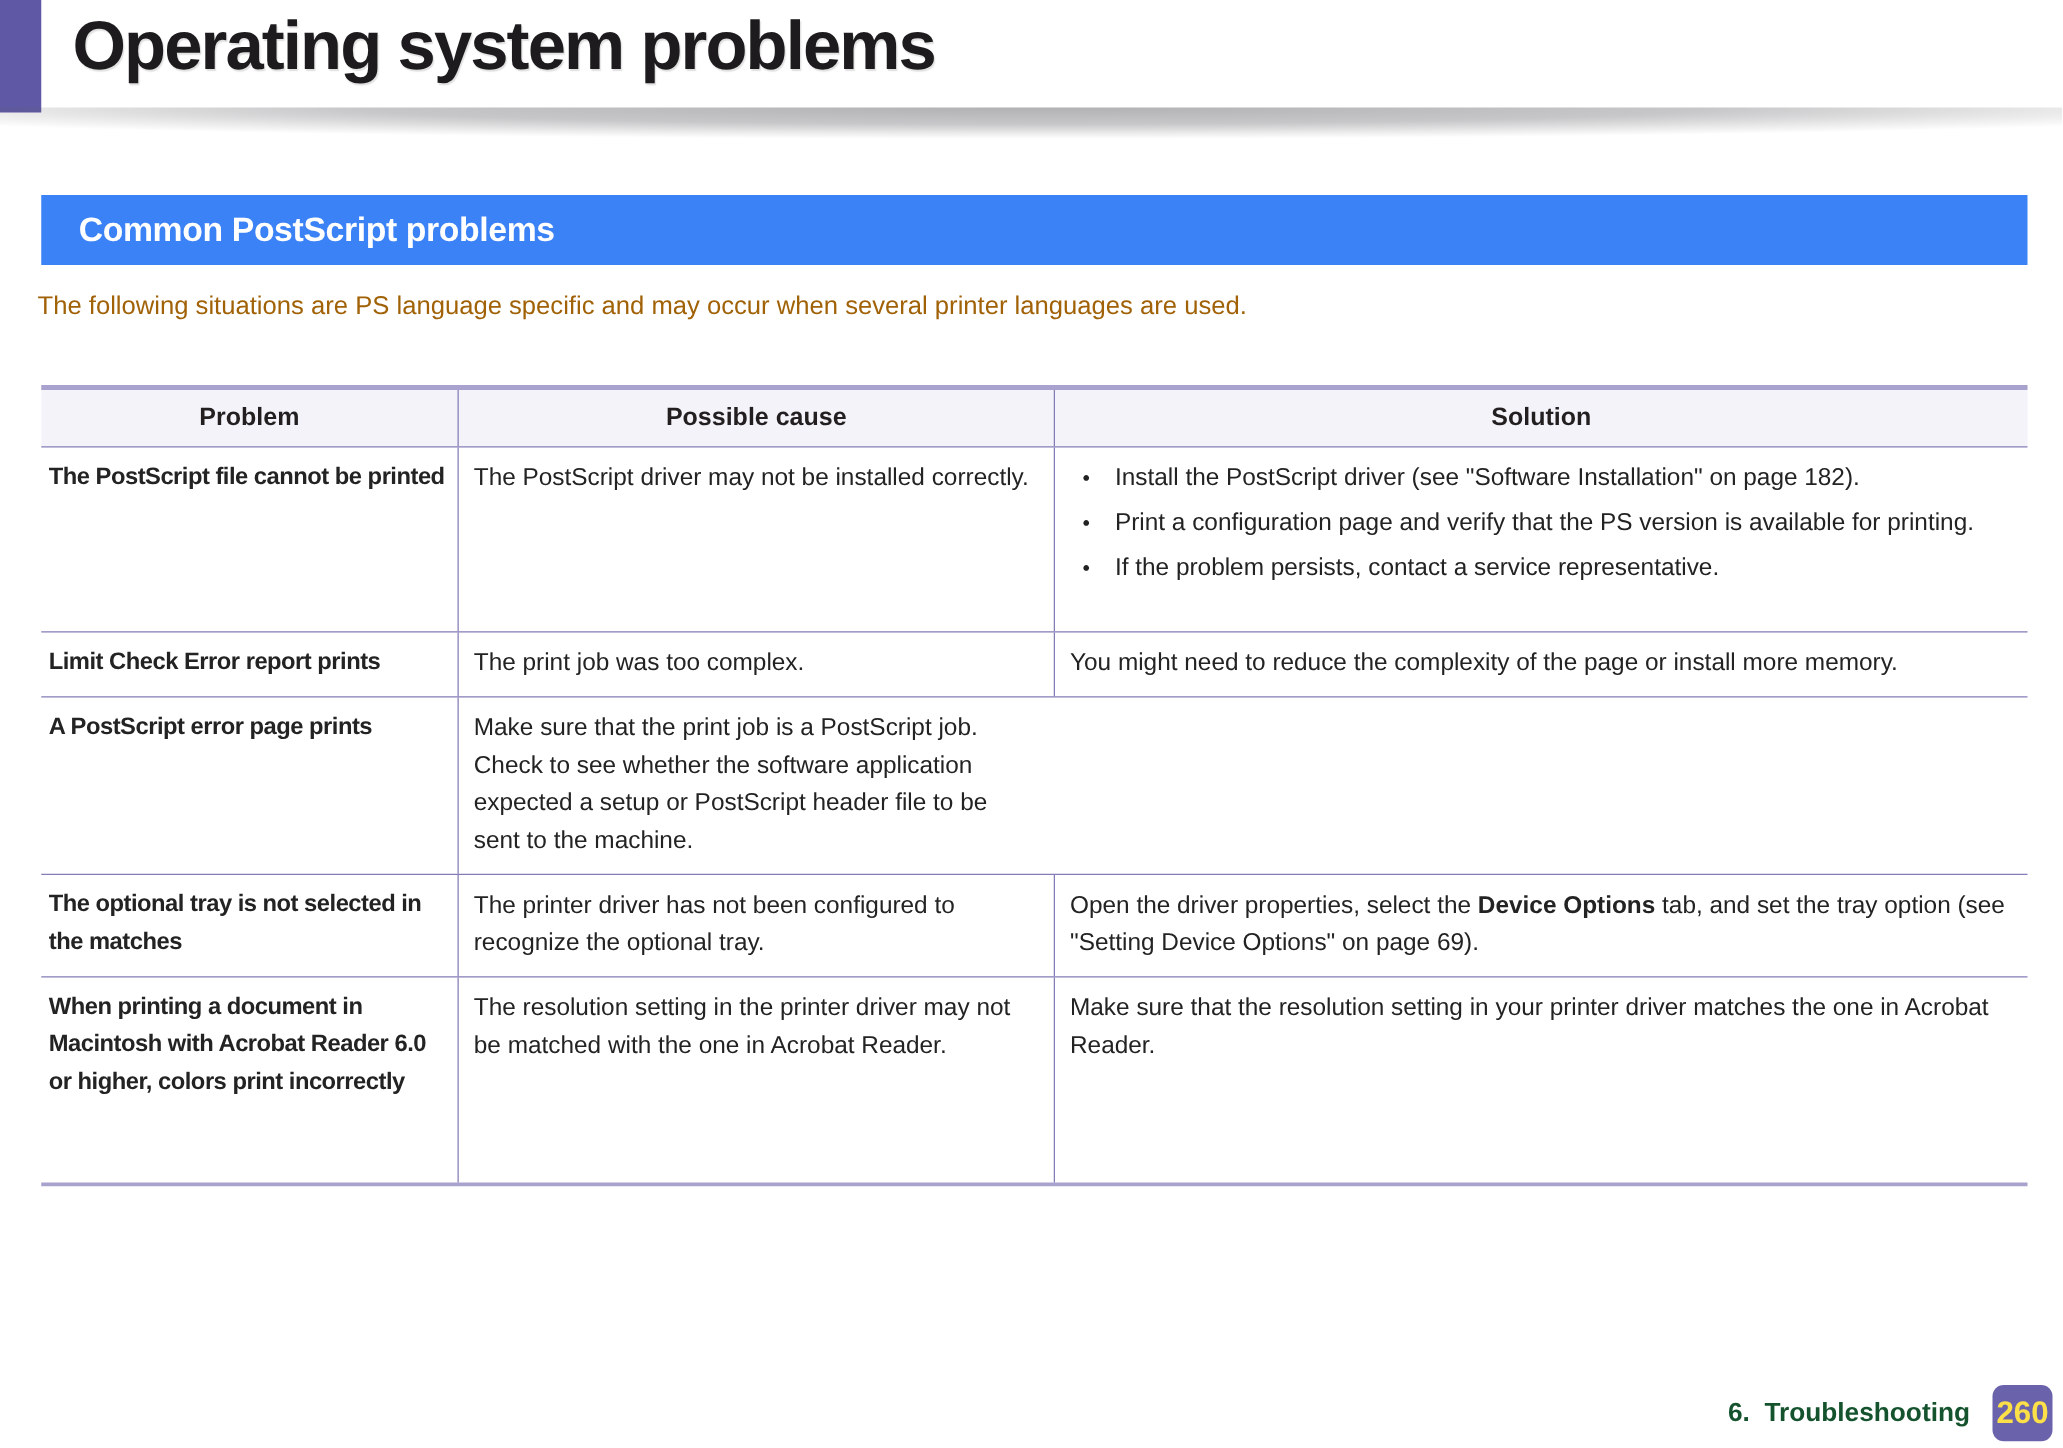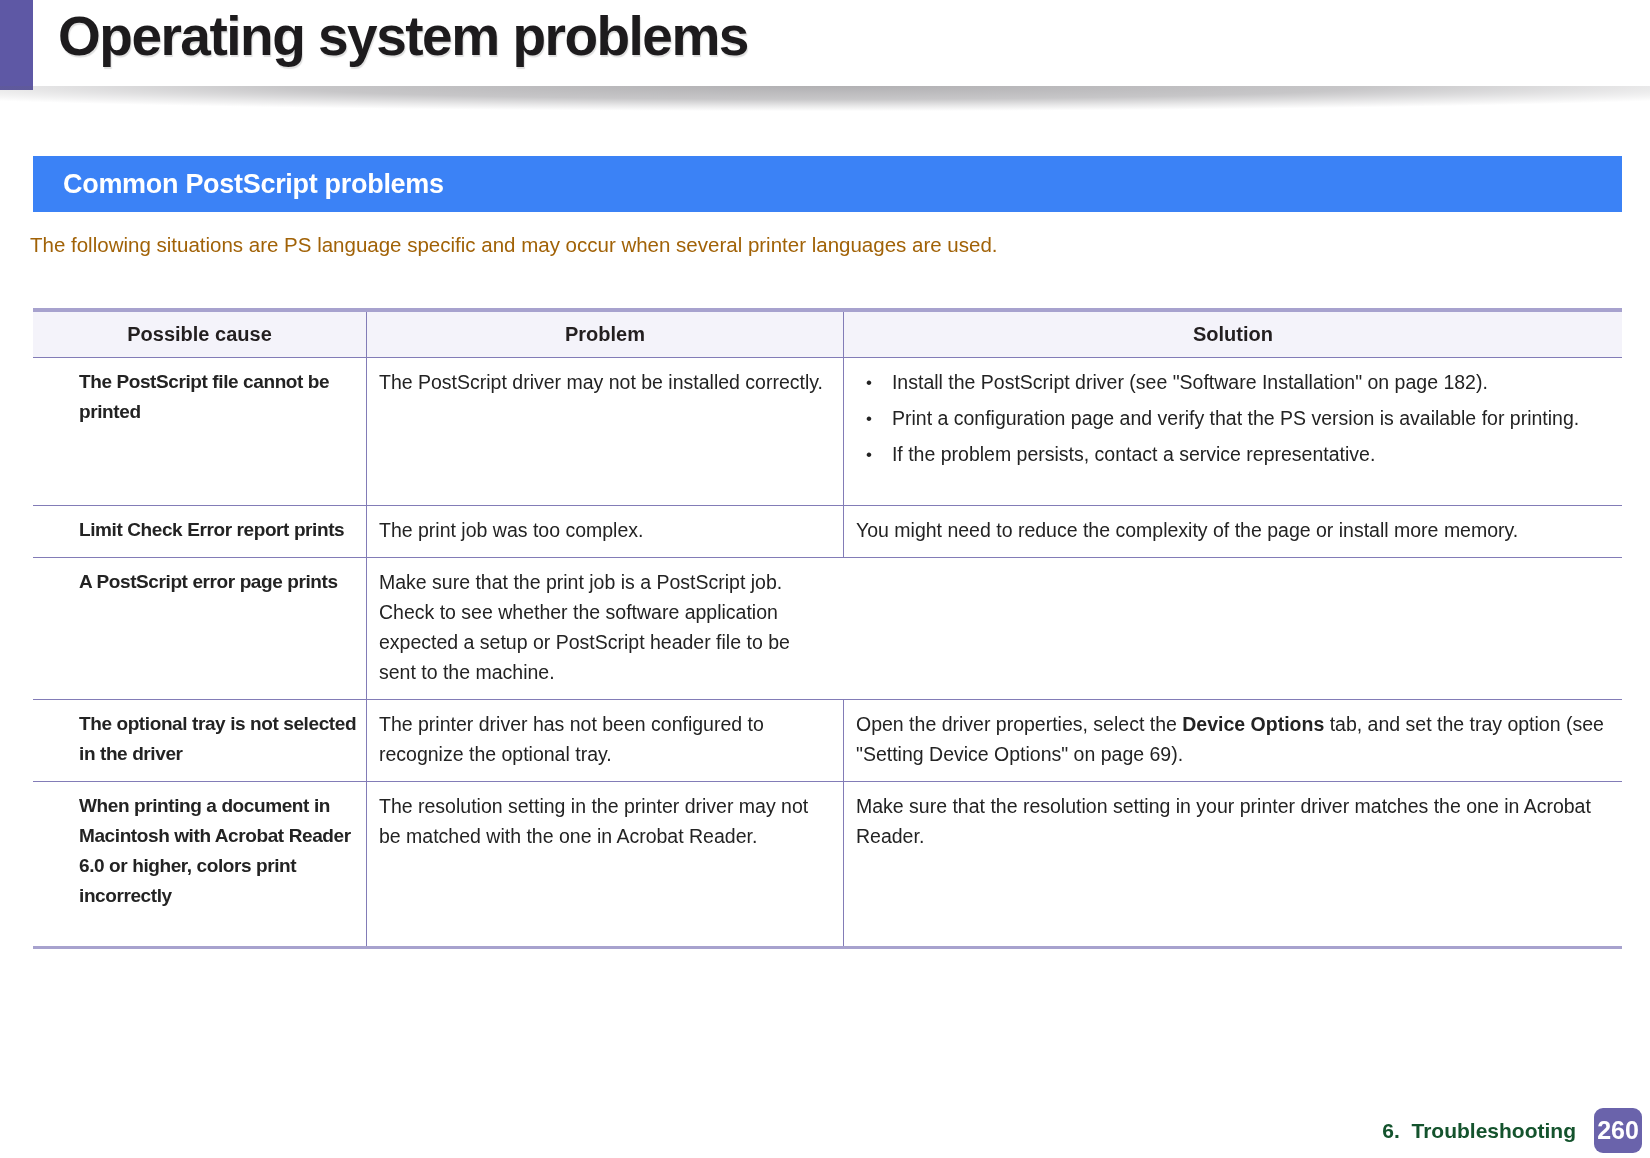--- a/index.html
+++ b/index.html
@@ -78,21 +78,21 @@
   }
   .td {
     padding:9px 12px 12px 12px;
     font-size:19.5px; line-height:30px;
   }
   .th + .th, .td + .td { border-left:1.5px solid #827cb7; }
   .td.problem {
     font-weight:bold;
     font-size:19px;
     letter-spacing:-0.4px;
-    padding-left:6px; padding-right:8px;margin-left:40px;
+    padding-left:6px; padding-right:8px;
   }
   .row-1 { min-height:148px; }
   .row-2 { min-height:48px; }
   .row-3 { min-height:75px; }
   .row-4 { min-height:74px; }
   .row-5 { min-height:165px; }
 
   .bullet-list { display:flex; flex-direction:column; gap:6px; padding-left:10px; }
   .bullet-item { display:flex; }
   .bullet-item::before {
@@ -111,21 +111,21 @@
   }
   .footer-chapter {
     font-size:21px; font-weight:bold;
     color:#14532d;
     white-space:pre;
   }
   .page-badge {
     width:48px; height:45px;
     background:#6a63ab;
     border-radius:9px;
-    color:#ffffff;
+    color:#fde047;
     font-size:25px; font-weight:bold;
     display:flex; align-items:center; justify-content:center;
   }
 </style>
 </head>
 <body>
 
 <div class="page">
 
   <div class="accent-bar"></div>
@@ -134,22 +134,22 @@
 
   <div class="section-heading">
     <h2>Common PostScript problems</h2>
   </div>
 
   <p class="intro">The following situations are PS language specific and may occur when several printer languages are used.</p>
 
   <div class="ps-table">
 
     <div class="t-row t-head">
+      <div class="th">Problem</div>
       <div class="th">Possible cause</div>
-      <div class="th">Problem</div>
       <div class="th">Solution</div>
     </div>
 
     <div class="t-row row-1">
       <div class="td problem">The PostScript file cannot be printed</div>
       <div class="td">The PostScript driver may not be installed correctly.</div>
       <div class="td">
         <div class="bullet-list">
           <div class="bullet-item">Install the PostScript driver (see "Software Installation" on page 182).</div>
           <div class="bullet-item">Print a configuration page and verify that the PS version is available for printing.</div>
@@ -163,21 +163,21 @@
       <div class="td">The print job was too complex.</div>
       <div class="td">You might need to reduce the complexity of the page or install more memory.</div>
     </div>
 
     <div class="t-row row-3">
       <div class="td problem">A PostScript error page prints</div>
       <div class="td">Make sure that the print job is a PostScript job. Check to see whether the software application expected a setup or PostScript header file to be sent to the machine.</div>
     </div>
 
     <div class="t-row row-4">
-      <div class="td problem">The optional tray is not selected in the driver</div>
+      <div class="td problem">The optional tray is not selected in the matches</div>
       <div class="td">The printer driver has not been configured to recognize the optional tray.</div>
       <div class="td"><span>Open the driver properties, select the </span><span class="bold-inline">Device Options</span><span> tab, and set the tray option (see "Setting Device Options" on page 69).</span></div>
     </div>
 
     <div class="t-row row-5">
       <div class="td problem">When printing a document in Macintosh with Acrobat Reader 6.0 or higher, colors print incorrectly</div>
       <div class="td">The resolution setting in the printer driver may not be matched with the one in Acrobat Reader.</div>
       <div class="td">Make sure that the resolution setting in your printer driver matches the one in Acrobat Reader.</div>
     </div>
 

